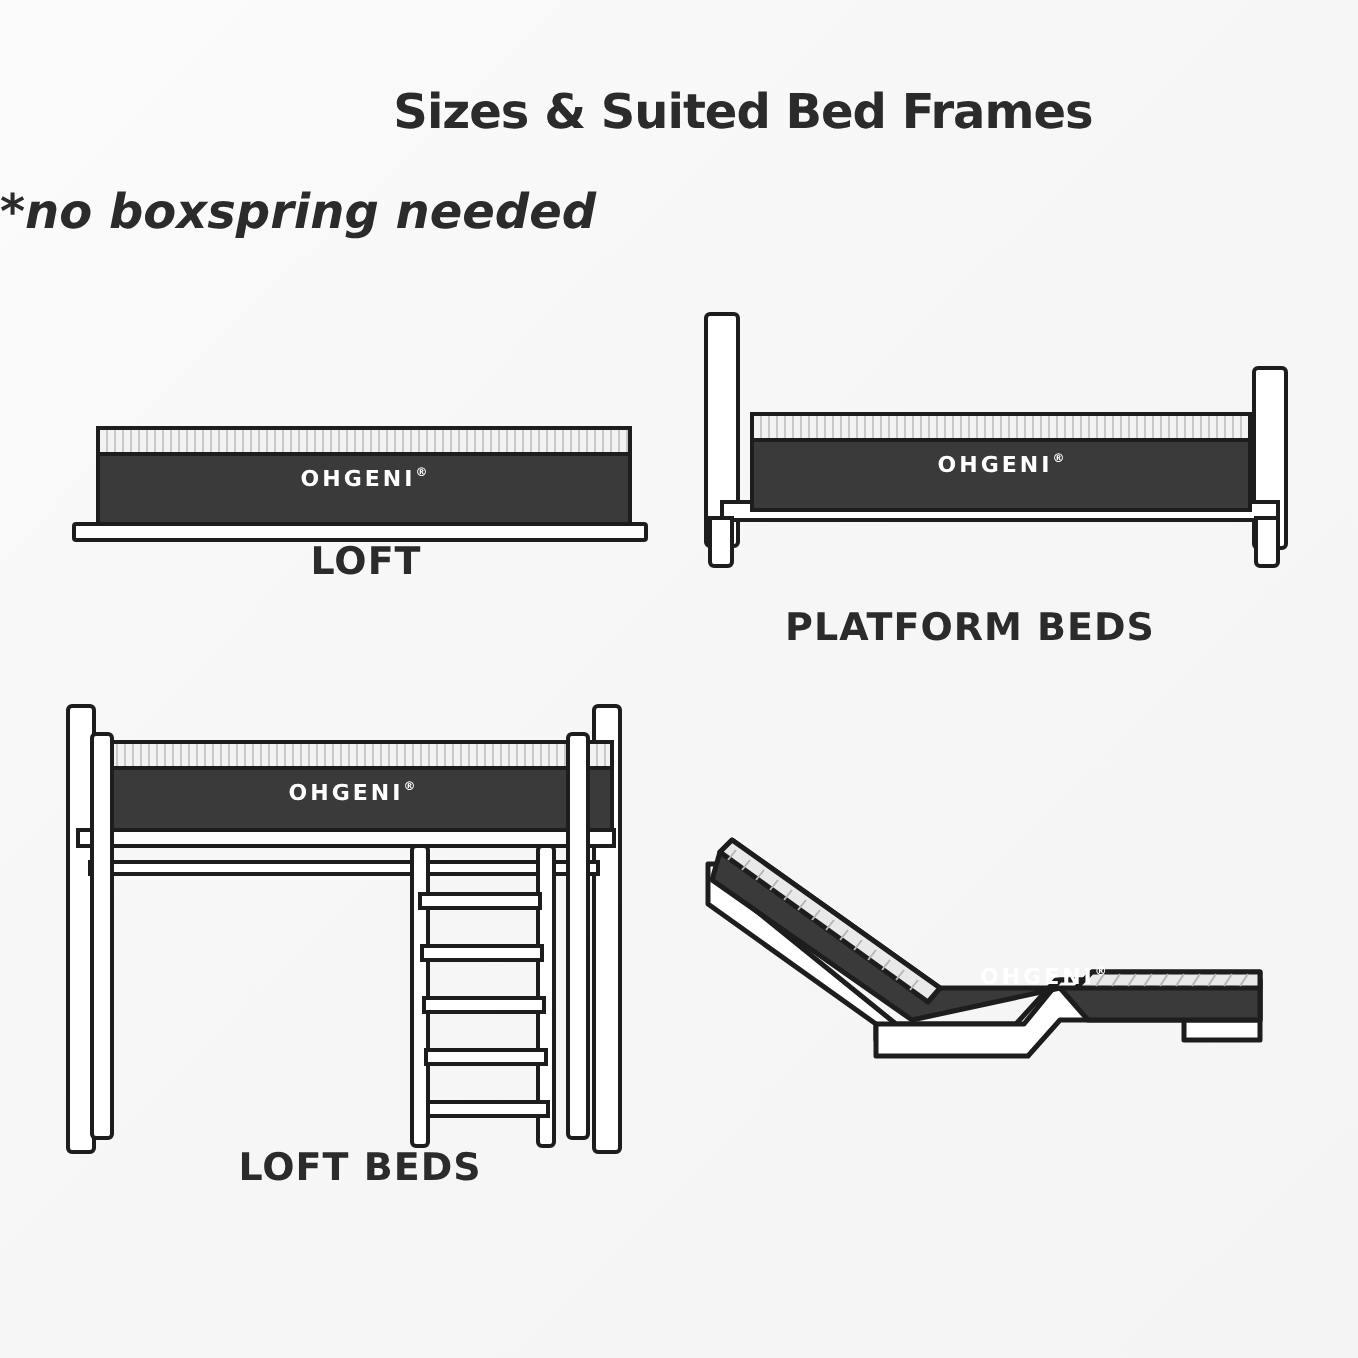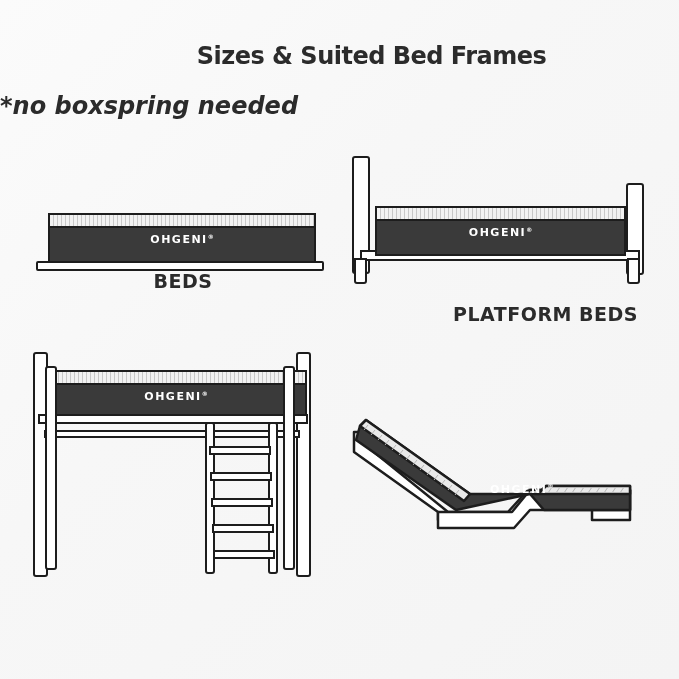--- a/index.html
+++ b/index.html
@@ -50,21 +50,21 @@
   .caption {
     position: absolute;
     font-size: 19px;
     font-weight: bold;
     color: #2b2b2b;
     letter-spacing: 0.5px;
     text-align: center;
     font-family: "DejaVu Sans", sans-serif;
   }
   #cap-floor      { top: 270px; left: 58px;  width: 250px; }
-  #cap-platform   { top: 303px; left: 348px; width: 290px; text-align: right; }
+  #cap-platform   { top: 303px; left: 340px; width: 290px; }
   #cap-loft       { top: 573px; left: 35px;  width: 290px; }
   #cap-adjustable { top: 573px; left: 340px; width: 300px; }
 
   
   .mattress {
     position: absolute;
     background: #3a3a3a;
     border: 2px solid #1d1d1d;
     box-sizing: border-box;
   }
@@ -165,21 +165,21 @@
   <div class="title">Sizes &amp; Suited Bed Frames</div>
   <div class="subtitle">*no boxspring needed</div>
 
   <div id="group-floor">
     <div class="slat" id="floor-base"></div>
     <div class="mattress" id="floor-mattress">
       <div class="top-ribs"></div>
       <div class="logo"><span>OHGENI</span><sup>®</sup></div>
     </div>
   </div>
-  <div class="caption" id="cap-floor">BEDS</div>
+  <div class="caption" id="cap-floor">LOFT</div>
 
   <div id="group-platform">
     <div class="post" id="plat-head-post"></div>
     <div class="post" id="plat-foot-post"></div>
     <div class="slat" id="plat-rail"></div>
     <div class="post" id="plat-leg-l"></div>
     <div class="post" id="plat-leg-r"></div>
     <div class="mattress" id="plat-mattress">
       <div class="top-ribs"></div>
       <div class="logo"><span>OHGENI</span><sup>®</sup></div>
@@ -199,20 +199,21 @@
     <div class="post" id="loft-post-lf"></div>
     <div class="post" id="loft-post-rf"></div>
     <div class="post" id="loft-ladder-rail-l"></div>
     <div class="post" id="loft-ladder-rail-r"></div>
     <div class="ladder-step" style="left:209px; top:116px; width:62px;"></div>
     <div class="ladder-step" style="left:210px; top:142px; width:62px;"></div>
     <div class="ladder-step" style="left:211px; top:168px; width:62px;"></div>
     <div class="ladder-step" style="left:212px; top:194px; width:62px;"></div>
     <div class="ladder-step" style="left:213px; top:220px; width:62px;"></div>
   </div>
+  <div class="caption" id="cap-loft">LOFT BEDS</div>
 
   <div id="group-adjustable">
     <svg id="adj-svg" width="349" height="230" viewBox="0 0 349 230">
 
       <path d="M24 62 L24 82 L108 142 L108 150 L178 150 L198 128 L262 128 L262 150 L300 150 L300 128 L300 120 L262 120 L198 120 L178 142 L118 142 L34 74 L34 62 Z" fill="#ffffff" stroke="#1d1d1d" stroke-width="2.5" stroke-linejoin="round"></path>
 
       <path d="M108 142 L182 142 L200 120 L300 120 L300 140 L200 140 L184 158 L108 158 Z" fill="#ffffff" stroke="#1d1d1d" stroke-width="2.5" stroke-linejoin="round"></path>
 
       <path d="M30 56 L36 50 L140 124 L208 124 L216 116 L300 116 L300 140 L214 140 L200 124 L126 140 L26 70 Z" fill="#3a3a3a" stroke="#1d1d1d" stroke-width="2.5" stroke-linejoin="round"></path>
 

